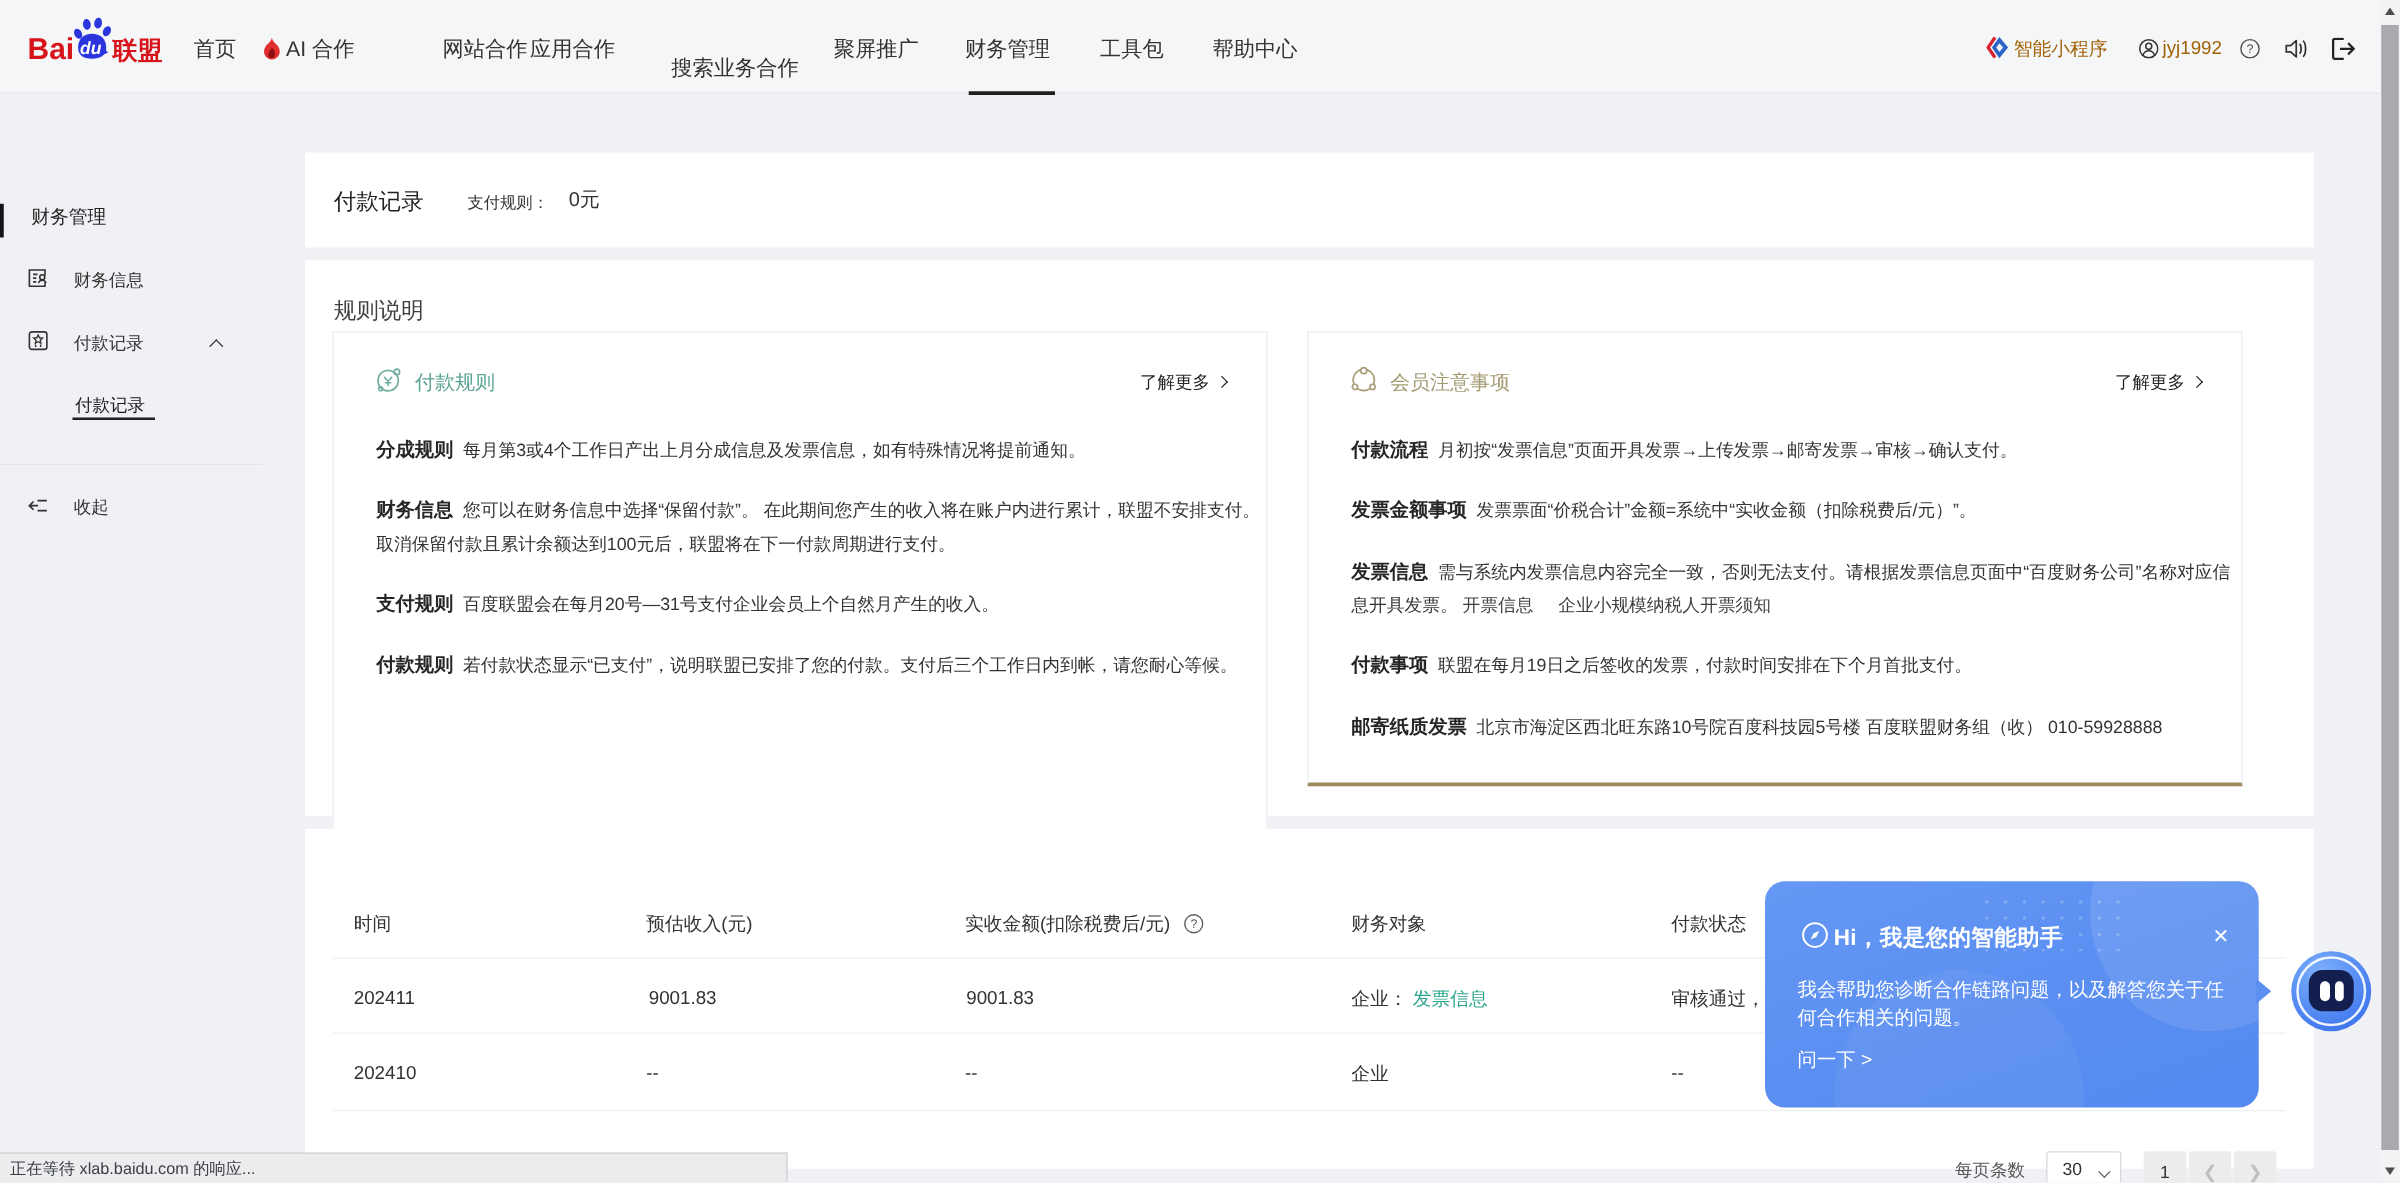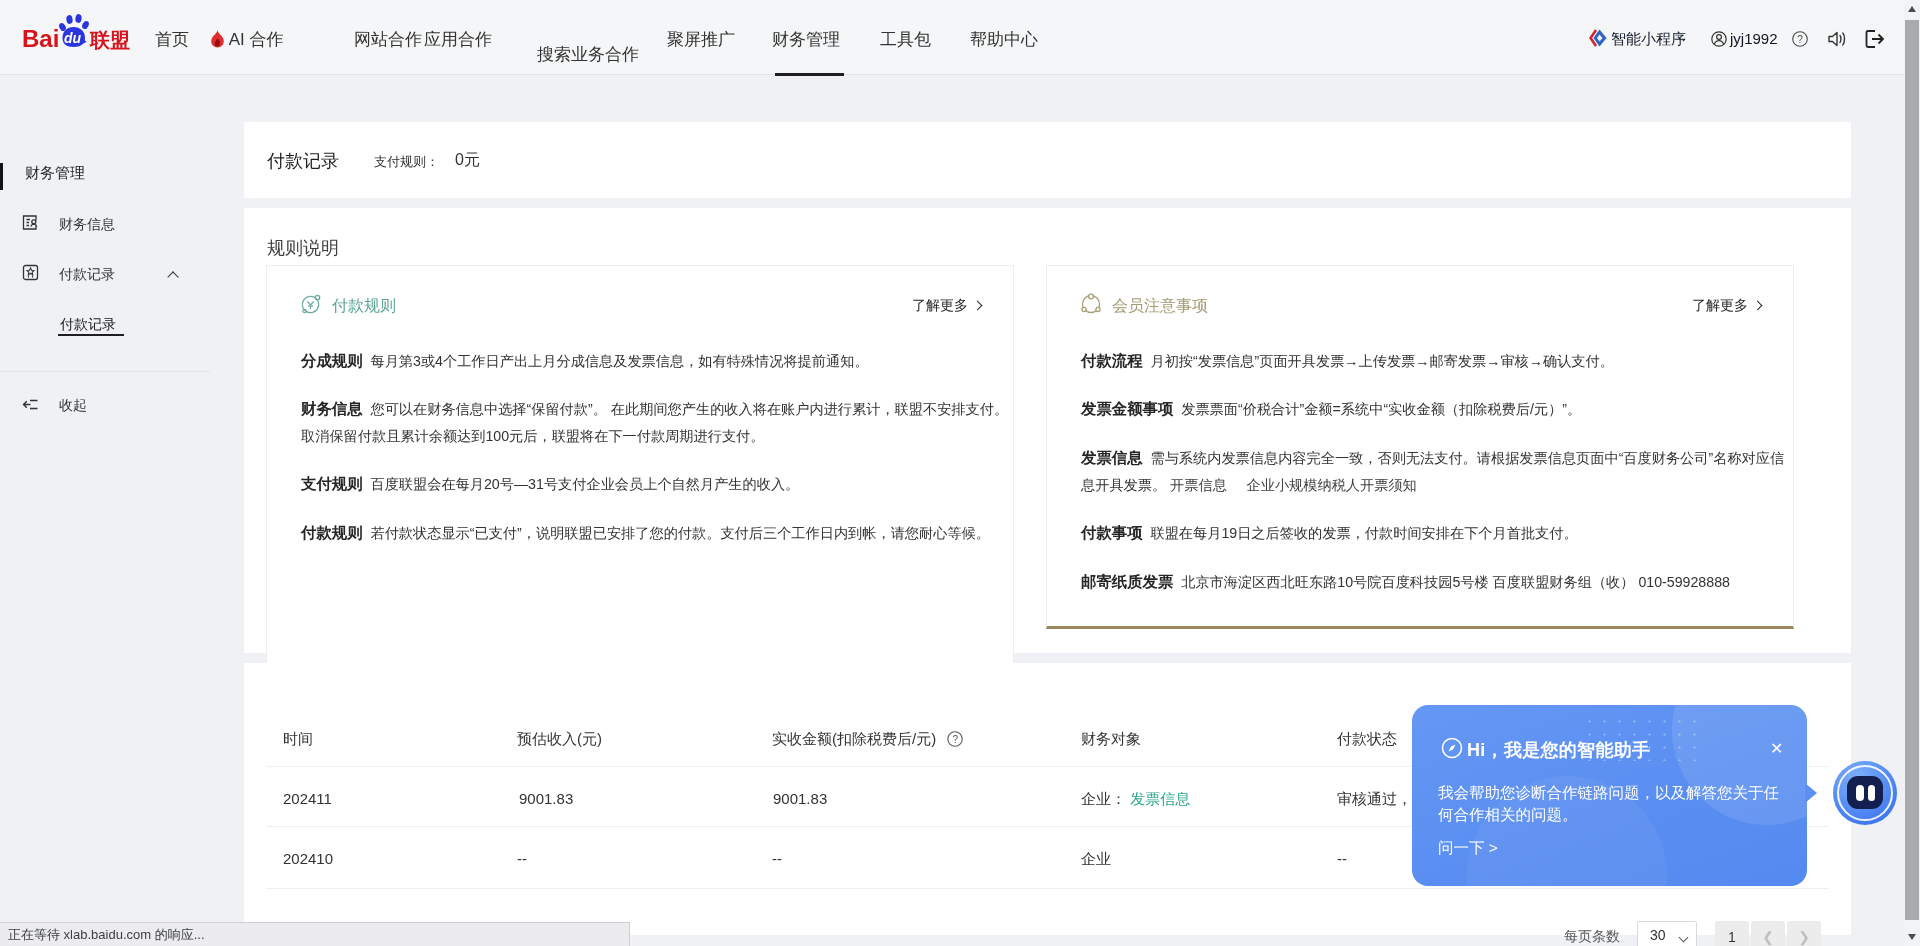--- a/index.html
+++ b/index.html
@@ -4,21 +4,21 @@
 <style>
   * { margin:0; padding:0; box-sizing:border-box; }
   html,body { width:1920px; height:946px; overflow:hidden; }
   body { font-family:"Liberation Sans", sans-serif; background:#eff1f4; position:relative; color:#333; }
   .abs { position:absolute; }
 
   
   #nav { position:absolute; left:0; top:0; width:1920px; height:75px; background:#f5f6f7; border-bottom:1px solid #e2e3e6; }
   .navitem { position:absolute; top:28px; font-size:17px; color:#333; white-space:nowrap; }
   #nav-underline { position:absolute; left:775px; top:73px; width:69px; height:3px; background:#1f1f1f; }
-  .rtxt { position:absolute; top:30px; font-size:15px; color:#0f172a; white-space:nowrap; }
+  .rtxt { position:absolute; top:30px; font-size:15px; color:#a16207; white-space:nowrap; }
 
   
   #side-bar-mark { position:absolute; left:0; top:163px; width:3px; height:27px; background:#141414; }
   .side-t { position:absolute; font-size:15px; color:#262626; white-space:nowrap; }
 
   
   .card { position:absolute; left:244px; width:1607px; background:#fff; }
   #card1 { top:122px; height:76px; }
   #card2 { top:208px; height:445px; }
   #card3 { top:663px; height:272px; }

